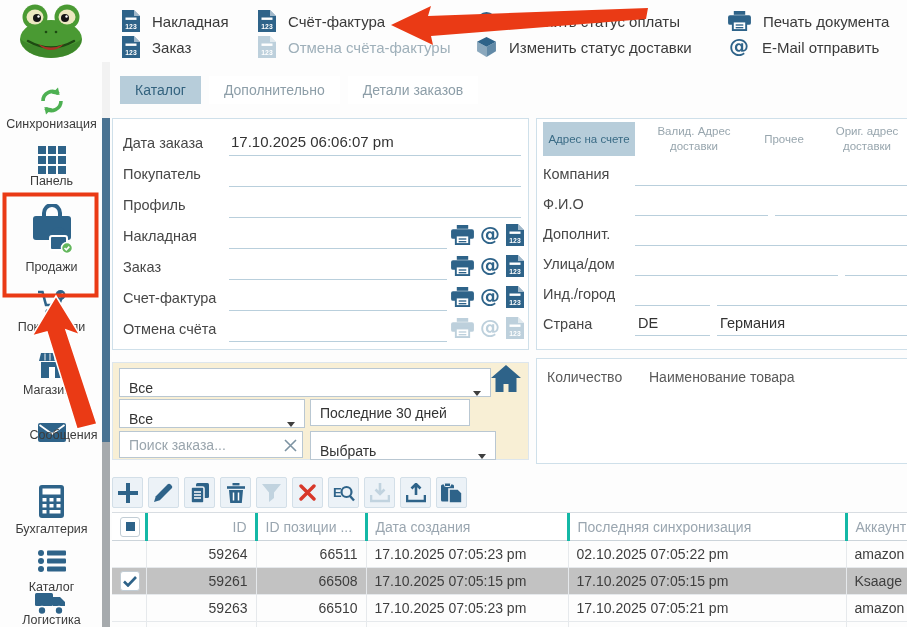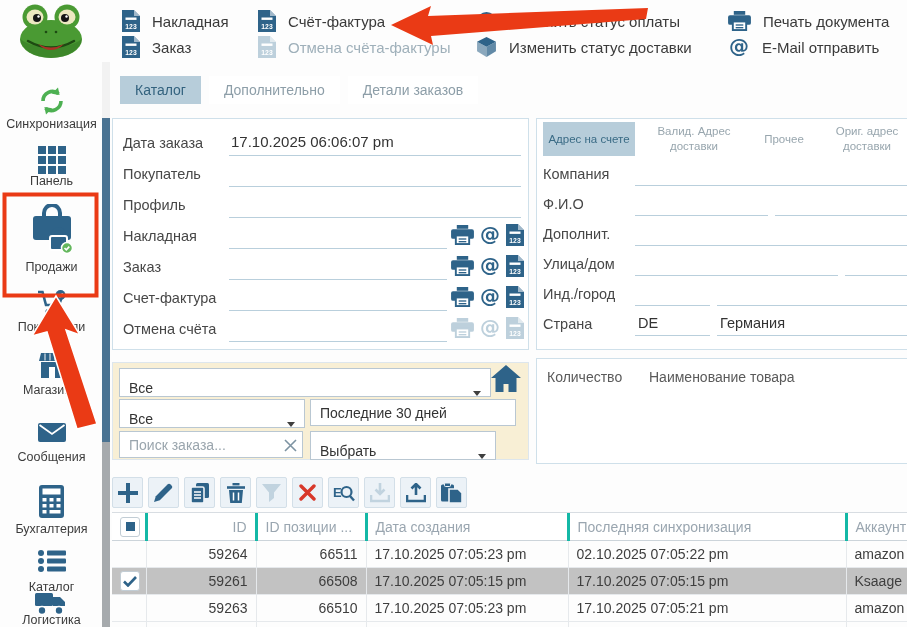--- a/index.html
+++ b/index.html
@@ -246,21 +246,21 @@
       </div>
       <div class="sb-lbl" style="top: 383px;">Магазины</div>
       <div class="sb-item" style="top: 423px;">
         <div class="sb-ic">
           <svg width="28" height="19" viewBox="0 0 28 19">
             <rect width="28" height="19" rx="2" fill="currentColor"></rect>
             <path d="M1.5 2l12.5 9L26.5 2" fill="none" stroke="#fff" stroke-width="1.8"></path>
           </svg>
         </div>
       </div>
-      <div class="sb-lbl" style="top: 450px;">Сообщения</div>
+      <div class="sb-lbl" style="top: 428px; padding-left: 12px;">Сообщения</div>
       <div class="sb-item" style="top: 485px;">
         <div class="sb-ic">
           <svg width="25" height="33" viewBox="0 0 25 33">
             <rect width="25" height="33" rx="3" fill="currentColor"></rect>
             <rect x="3.5" y="3.5" width="18" height="6" fill="#fff"></rect>
             <g fill="#fff">
               <rect x="3.5" y="13" width="4" height="3.5"></rect>
               <rect x="10.5" y="13" width="4" height="3.5"></rect>
               <rect x="17.5" y="13" width="4" height="3.5"></rect>
               <rect x="3.5" y="19" width="4" height="3.5"></rect>
@@ -479,21 +479,21 @@
       <span>Все</span>
       <span class="caret"></span>
     </div>
     <div id="home-btn"><svg width="30" height="27" viewBox="0 0 30 27">
           <path d="M15 0L0 13h4.5v14h8v-8h5v8h8V13H30z" fill="currentColor"></path>
         </svg></div>
     <div class="fsel" style="left:6px;top:36px;width:166px">
       <span>Все</span>
       <span class="caret"></span>
     </div>
-    <input class="finp" style="left: 197px; top: 36px; width: 206px;" value="Последние 30 дней">
+    <input class="finp" style="left: 197px; top: 36px; width: 160px;" value="Последние 30 дней">
     <div id="search-wrap">
       <input class="finp" style="left: 0px; top: 0px;" placeholder="Поиск заказа...">
       <span id="search-clear">
         <svg width="13" height="13" viewBox="0 0 13 13">
             <path d="M1 1l11 11M12 1L1 12" stroke="#7d93a2" stroke-width="1.6"></path>
           </svg>
       </span>
     </div>
     <div class="fsel" style="left:197px;top:68px;width:166px">
       <span>Выбрать</span>

